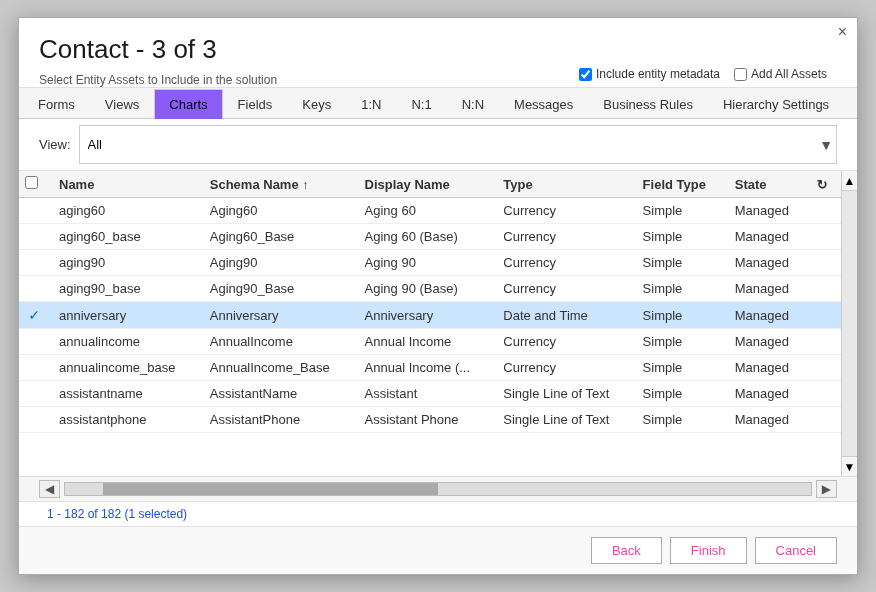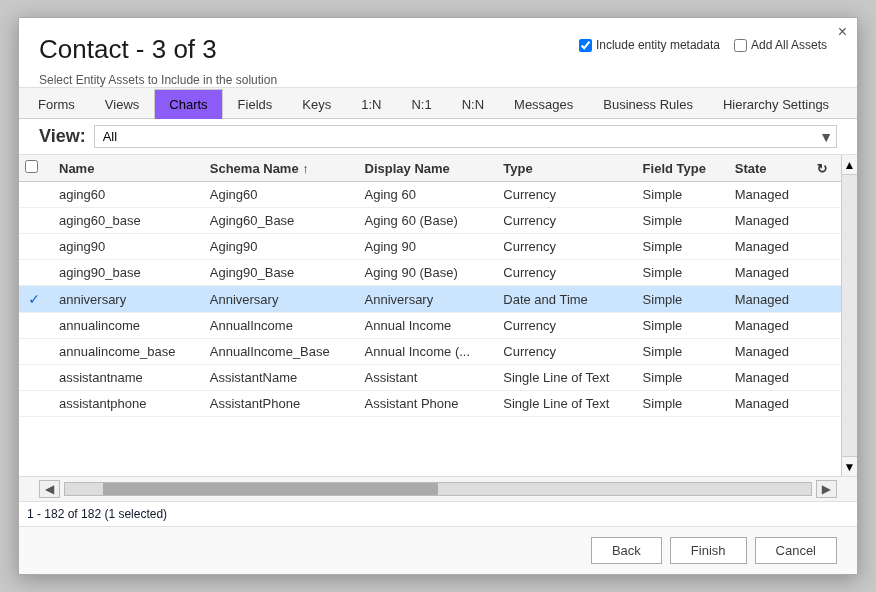--- a/index.html
+++ b/index.html
@@ -58,20 +58,21 @@
       align-items: center;
       gap: 14px;
       font-size: 12px;
       color: #333;
     }
     .header-checkboxes label {
       display: flex;
       align-items: center;
       gap: 4px;
       cursor: pointer;
+      margin-top: 29px;
     }
     .header-checkboxes input[type=checkbox] {
       width: 13px;
       height: 13px;
     }
     .tabs-bar {
       display: flex;
       padding: 0 4px;
       border-bottom: 1px solid #ccc;
       background: #f5f5f5;
@@ -97,31 +98,31 @@
     }
     .view-bar {
       display: flex;
       align-items: center;
       padding: 6px 20px;
       border-bottom: 1px solid #e0e0e0;
       background: #fff;
       gap: 8px;
     }
     .view-label {
-      font-size: 18px;
+      font-size: 13px;
       color: #333;
-      font-weight: 700;
+      font-weight: 400;
     }
     .view-select-container {
       flex: 1;
       position: relative;
     }
     .view-select {
       width: 100%;
-      height: 23px;
+      height: 39px;
       border: 1px solid #ccc;
       background: #fff;
       font-size: 13px;
       padding: 0 8px;
       appearance: none;
       cursor: pointer;
     }
     .view-select-arrow {
       position: absolute;
       right: 4px;
@@ -198,40 +199,40 @@
     .scroll-arrow-btn {
       font-size: 12px;
       cursor: pointer;
       color: #555;
       background: #f0f0f0;
       border: 1px solid #bbb;
       padding: 2px 5px;
       line-height: 1;
     }
     .status-bar {
-      padding: 5px 8px;
+      padding: 5px 28px;
       font-size: 12px;
-      color: #0f172a;
+      color: #1d4ed8;
       border-top: 1px solid #e0e0e0;
     }
     .dialog-footer {
       display: flex;
       justify-content: flex-end;
       padding: 10px 20px;
       border-top: 1px solid #e0e0e0;
       gap: 8px;
       background: #f9f9f9;
     }
     .btn {
       padding: 5px 20px;
       font-size: 13px;
       border: 1px solid #aaa;
       background: #fff;
       cursor: pointer;
-      color: #404040;
+      color: #ec4899;
       min-width: 70px;
     }
     .table-header-row th {
       position: sticky;
       top: 0;
       z-index: 2;
     }
     .v-scroll-area {
       position: absolute;
       right: 0;

